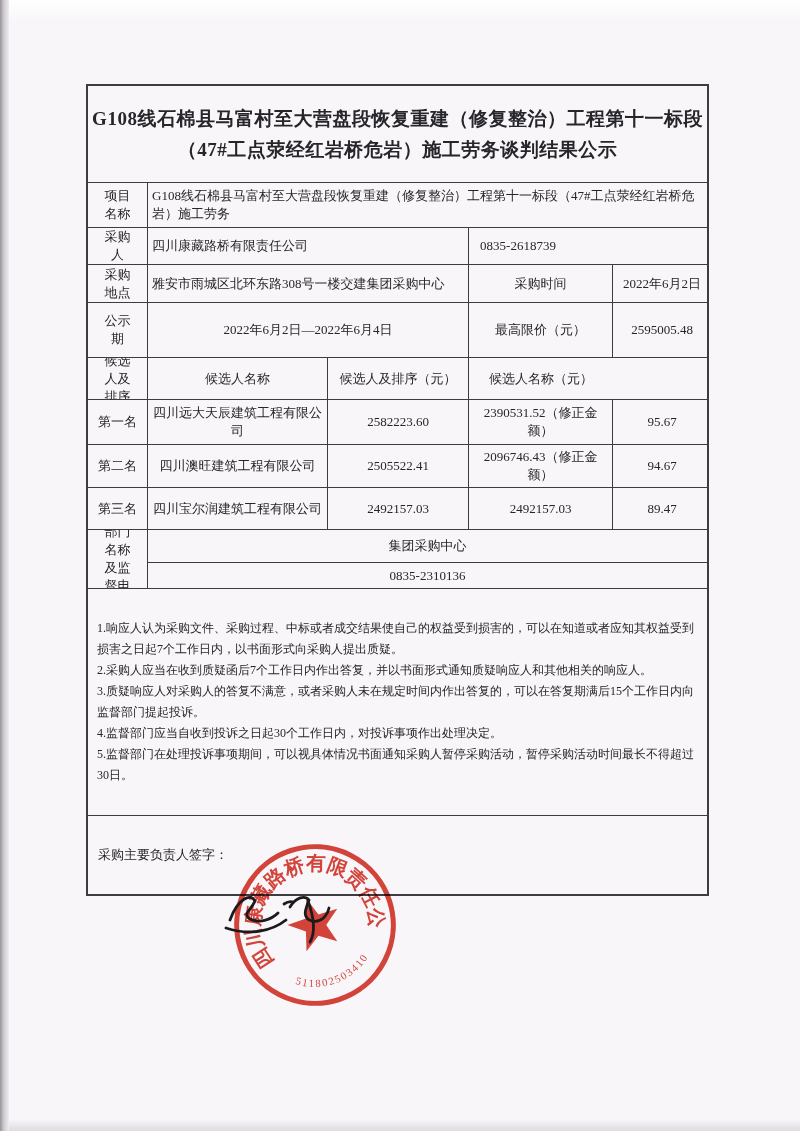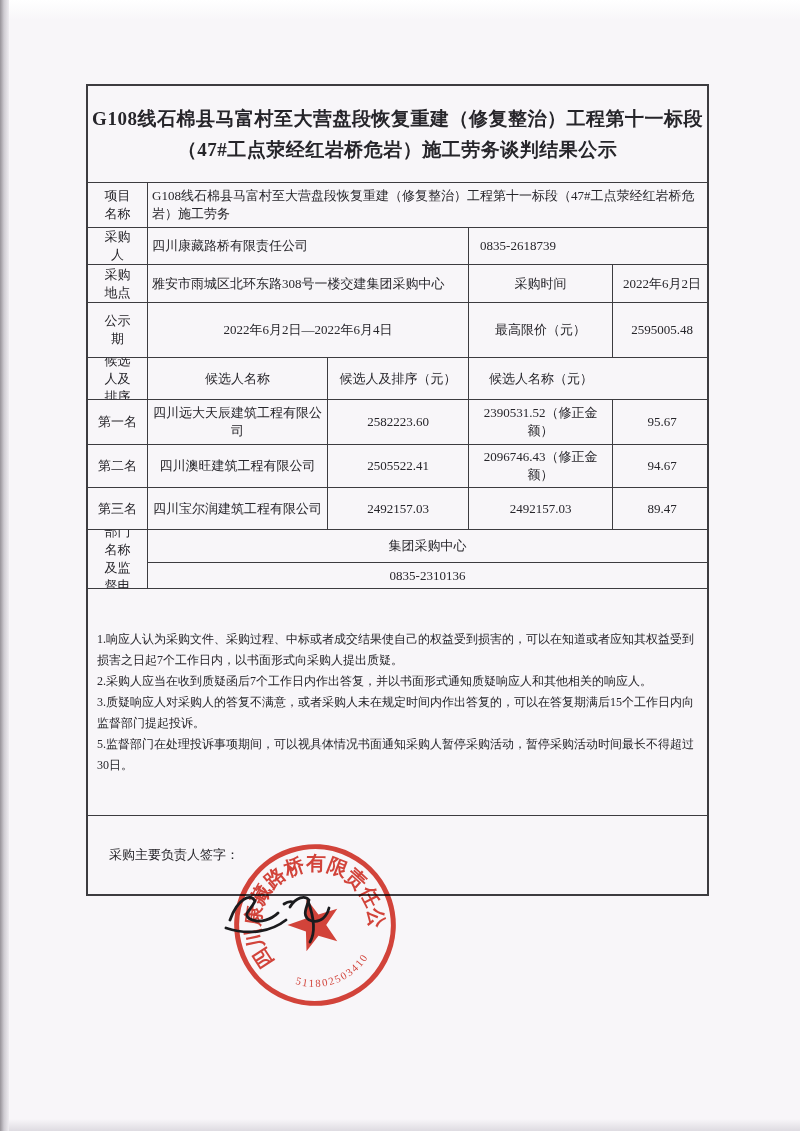--- a/index.html
+++ b/index.html
@@ -52,21 +52,21 @@
 
   .td-stack{flex:1 1 auto;display:flex;flex-direction:column;}
   .sub{display:flex;align-items:center;justify-content:center;text-align:center;}
   .sub-top{border-bottom:1px solid var(--line);}
 
   .notes{display:block;align-self:center;width:100%;
     font-size:12px;line-height:21px;padding:2px 4px 2px 5px;}
   .notes div{text-align:left;}
 
   .sig-row-cell{position:relative;width:100%;height:100%;display:flex;
-    align-items:center;padding-left:21px;}
+    align-items:center;padding-left:10px;}
 
   .stamp{position:absolute;left:229px;top:839px;width:172px;height:172px;
     mix-blend-mode:multiply;opacity:.92;pointer-events:none;}
   .signature{position:absolute;left:220px;top:880px;width:130px;height:78px;
     pointer-events:none;}
 </style>
 </head>
 <body>
 
 <div class="page">
@@ -148,20 +148,21 @@
         <div class="sub" style="flex:1">0835-2310136</div>
       </div>
     </div>
 
     <div class="trow" style="height:227px">
       <div class="td grow">
         <div class="notes">
           <div>1.响应人认为采购文件、采购过程、中标或者成交结果使自己的权益受到损害的，可以在知道或者应知其权益受到损害之日起7个工作日内，以书面形式向采购人提出质疑。</div>
           <div>2.采购人应当在收到质疑函后7个工作日内作出答复，并以书面形式通知质疑响应人和其他相关的响应人。</div>
           <div>3.质疑响应人对采购人的答复不满意，或者采购人未在规定时间内作出答复的，可以在答复期满后15个工作日内向监督部门提起投诉。</div>
+          <div>4.监督部门应当自收到投诉之日起30个工作日内，对投诉事项作出处理决定。</div>
           <div>5.监督部门在处理投诉事项期间，可以视具体情况书面通知采购人暂停采购活动，暂停采购活动时间最长不得超过30日。</div>
         </div>
       </div>
     </div>
 
     <div class="trow" style="height:78px">
       <div class="sig-row-cell">
         <span>采购主要负责人签字：</span>
       </div>
     </div>

